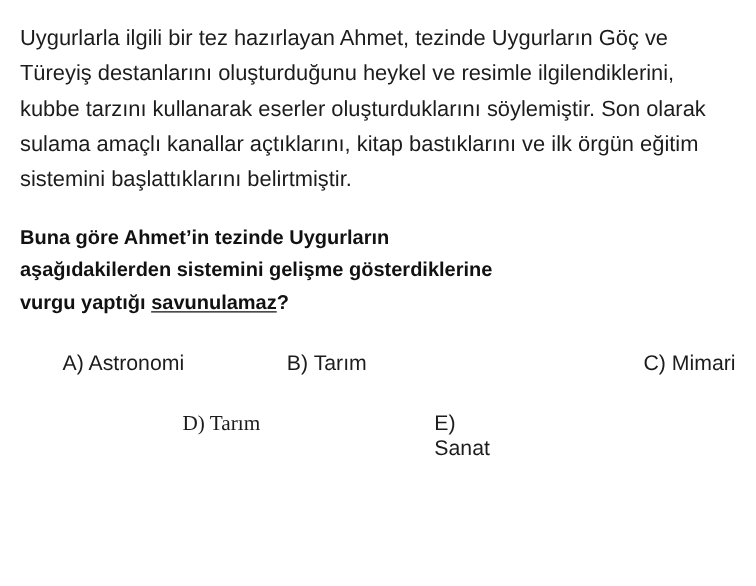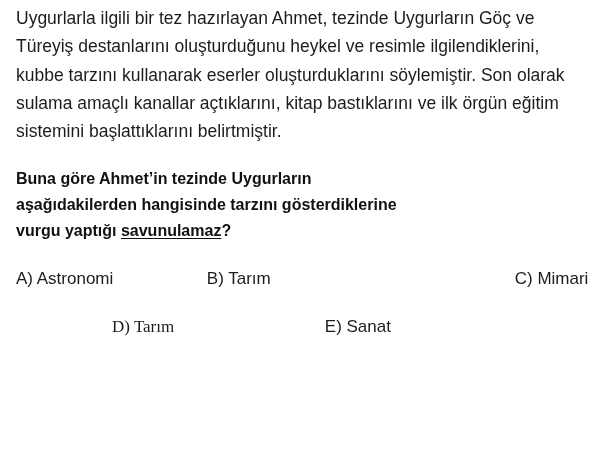--- a/index.html
+++ b/index.html
@@ -12,21 +12,21 @@
     height: 469px;
     font-family: "Liberation Sans", sans-serif;
     color: #1a1a1a;
     overflow: hidden;
   }
   .page {
     position: relative;
     width: 605px;
     height: 469px;
     box-sizing: border-box;
-    padding: 4px 16px 0 16px;
+    padding: 16px 16px 0 16px;
   }
   .passage {
     font-size: 17.5px;
     line-height: 1.62;
     color: #1c1c1c;
     text-align: left;
     margin: 0;
   }
   .prompt {
     margin-top: 20px;
@@ -39,20 +39,21 @@
     text-decoration: underline;
     text-underline-offset: 2px;
   }
   .options {
     margin-top: 26px;
   }
   .opt-row {
     display: flex;
     font-size: 17px;
     color: #1c1c1c;
+    margin-left: 34px;
   }
   .opt-row.row1 {
     justify-content: flex-start;
   }
   .opt-row.row1 .opt {
     width: 33.3%;
   }
   .opt-row.row2 {
     margin-top: 28px;
   }
@@ -74,21 +75,21 @@
 </style>
 </head>
 <body>
 
 <div class="page">
 
   <p class="passage">Uygurlarla ilgili  bir tez hazırlayan Ahmet, tezinde Uygurların Göç ve Türeyiş destanlarını oluşturduğunu heykel ve resimle ilgilendiklerini, kubbe tarzını kullanarak eserler oluşturduklarını söylemiştir. Son olarak sulama amaçlı kanallar açtıklarını, kitap bastıklarını ve ilk örgün eğitim sistemini başlattıklarını belirtmiştir.</p>
 
   <div class="prompt">
     <span>Buna göre Ahmet’in tezinde Uygurların</span><br>
-    <span>aşağıdakilerden hangisinde tarzını gösterdiklerine</span><br>
+    <span>aşağıdakilerden sistemini gelişme gösterdiklerine</span><br>
     <span>vurgu yaptığı </span><span class="underline">savunulamaz</span><span>?</span>
   </div>
 
   <div class="options">
     <div class="opt-row row1">
       <div class="opt a">A) Astronomi</div>
       <div class="opt b">B) Tarım</div>
       <div class="opt c">C) Mimari</div>
     </div>
     <div class="opt-row row2">

